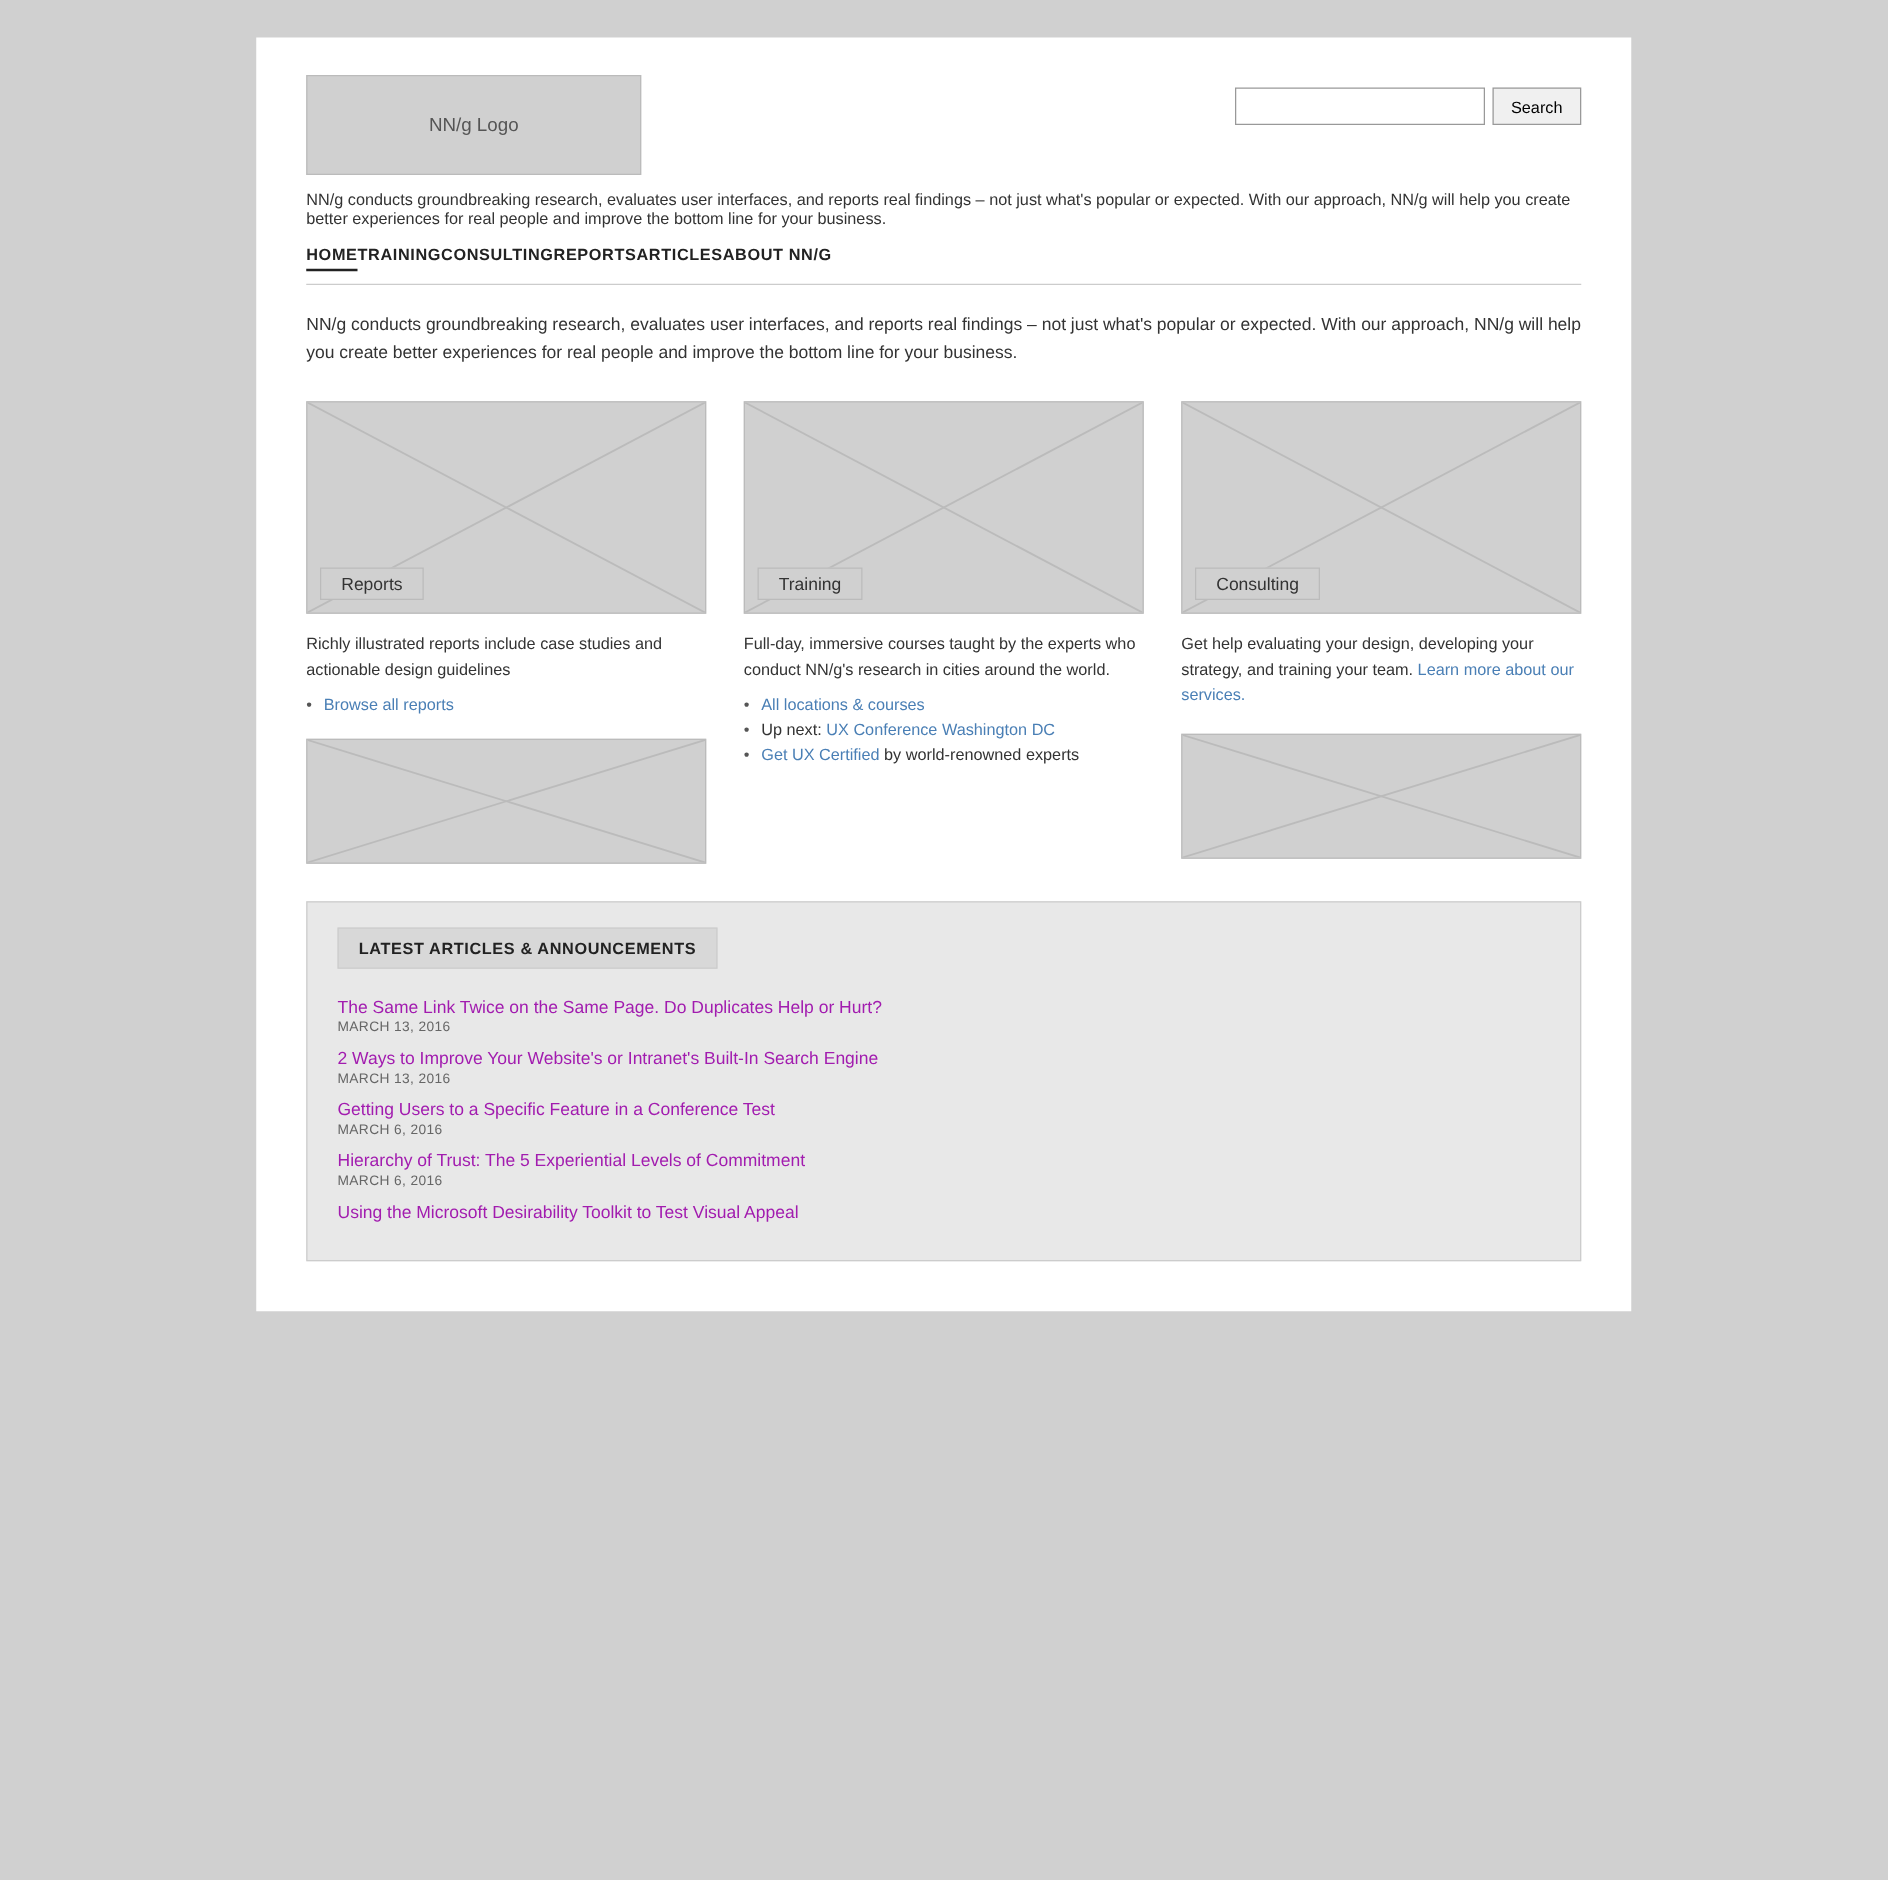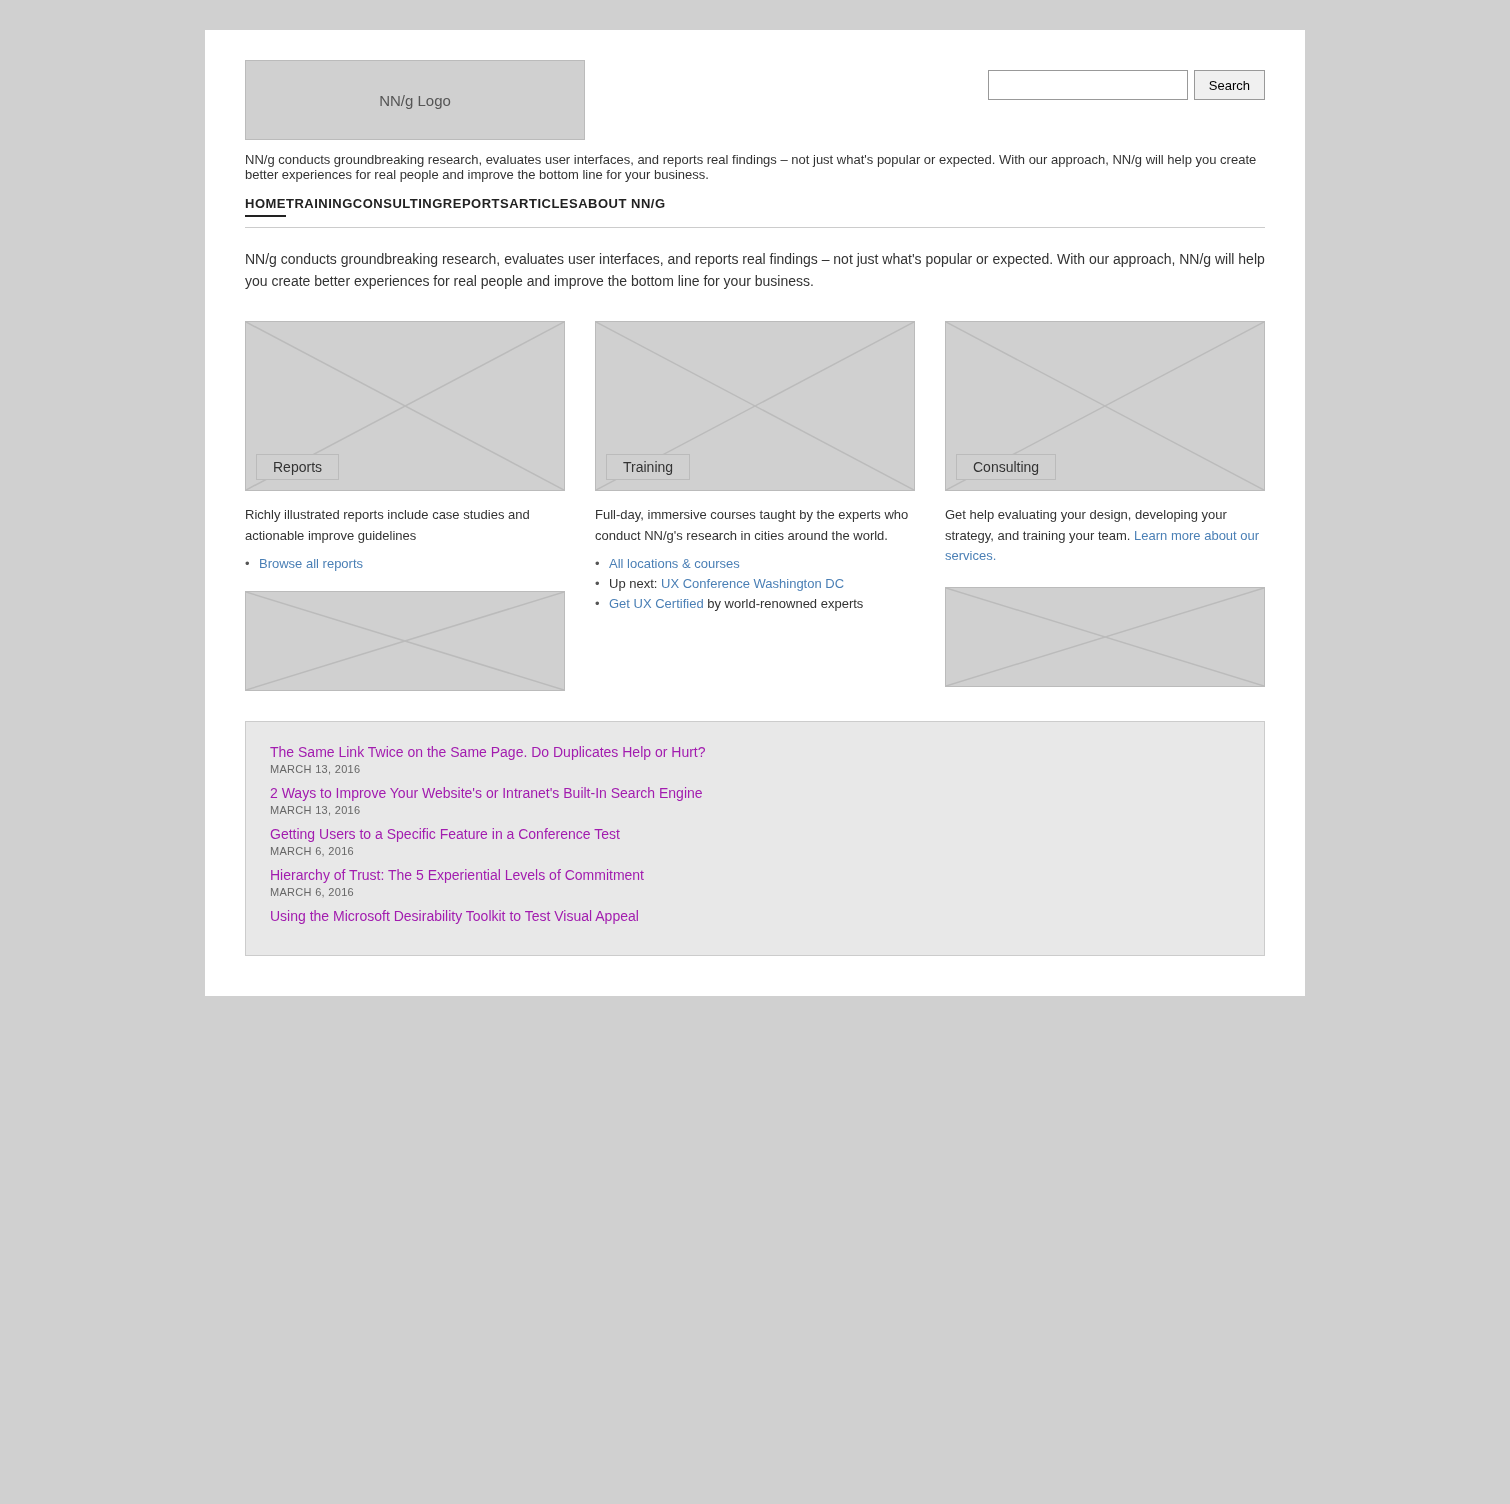--- a/index.html
+++ b/index.html
@@ -17,21 +17,21 @@
     }
 
     
     .header {
       display: flex;
       justify-content: space-between;
       align-items: flex-start;
       margin-bottom: 12px;
     }
     .logo-box {
-      width: 340px;
+      width: 268px;
       height: 80px;
       background: #d0d0d0;
       display: flex;
       align-items: center;
       justify-content: center;
       border: 1px solid #bbb;
       color: #555;
       font-size: 15px;
     }
     .search-area {
@@ -224,21 +224,21 @@
   <div class="three-col">
 
     <div class="col">
       <div class="placeholder-img tall">
         <svg viewBox="0 0 300 170" preserveAspectRatio="none">
           <line x1="0" y1="0" x2="300" y2="170" stroke="#bbb" stroke-width="1.5"></line>
           <line x1="300" y1="0" x2="0" y2="170" stroke="#bbb" stroke-width="1.5"></line>
         </svg>
         <span class="img-label">Reports</span>
       </div>
-      <p class="col-desc">Richly illustrated reports include case studies and actionable improve guidelines</p>
+      <p class="col-desc">Richly illustrated reports include case studies and actionable design guidelines</p>
       <ul class="col-list">
         <li>
           <a href="#">Browse all reports</a>
         </li>
       </ul>
       <div class="placeholder-img short">
         <svg viewBox="0 0 300 100" preserveAspectRatio="none">
           <line x1="0" y1="0" x2="300" y2="100" stroke="#bbb" stroke-width="1.5"></line>
           <line x1="300" y1="0" x2="0" y2="100" stroke="#bbb" stroke-width="1.5"></line>
         </svg>
@@ -282,20 +282,21 @@
         <svg viewBox="0 0 300 100" preserveAspectRatio="none">
           <line x1="0" y1="0" x2="300" y2="100" stroke="#bbb" stroke-width="1.5"></line>
           <line x1="300" y1="0" x2="0" y2="100" stroke="#bbb" stroke-width="1.5"></line>
         </svg>
       </div>
     </div>
 
   </div>
 
   <div class="articles-section">
+    <div class="articles-title">LATEST ARTICLES &amp; ANNOUNCEMENTS</div>
 
     <div class="article-item">
       <a class="article-link" href="#">The Same Link Twice on the Same Page. Do Duplicates Help or Hurt?</a>
       <div class="article-date">MARCH 13, 2016</div>
     </div>
     <div class="article-item">
       <a class="article-link" href="#">2 Ways to Improve Your Website's or Intranet's Built-In Search Engine</a>
       <div class="article-date">MARCH 13, 2016</div>
     </div>
     <div class="article-item">

